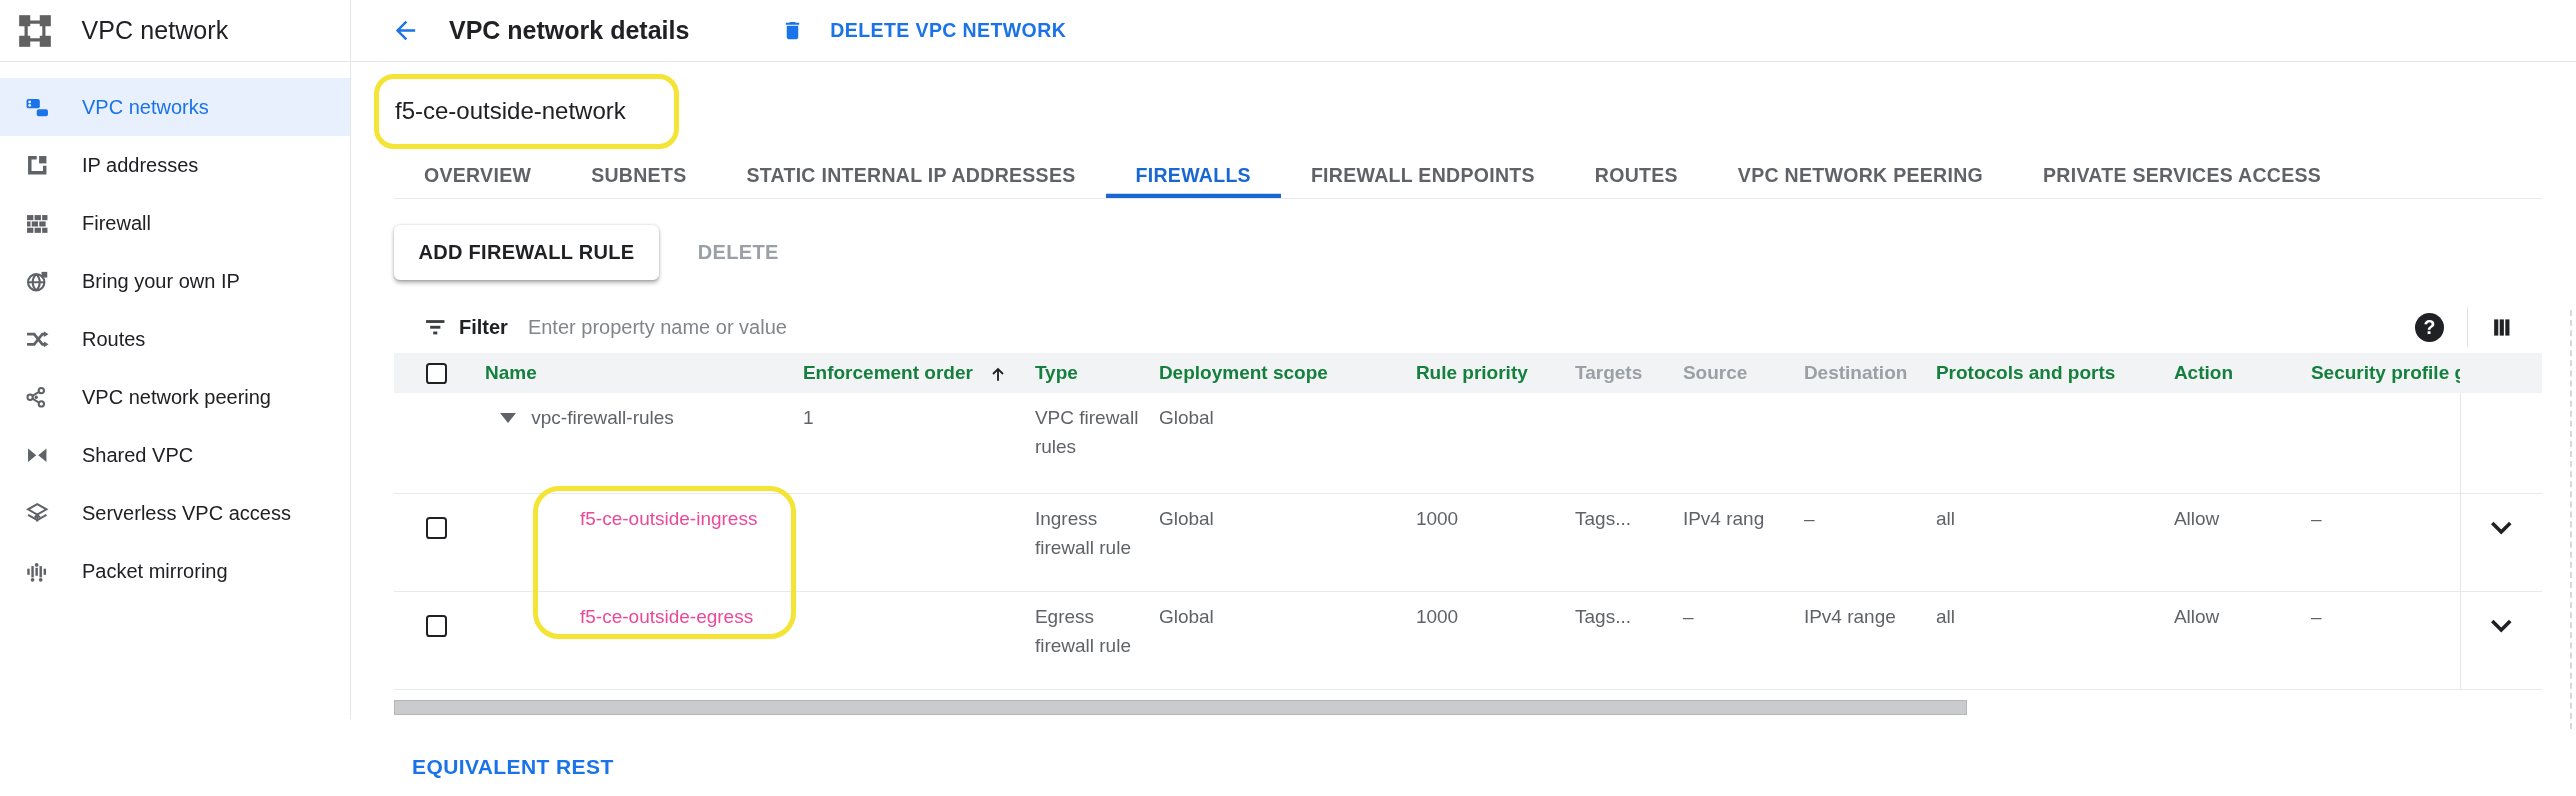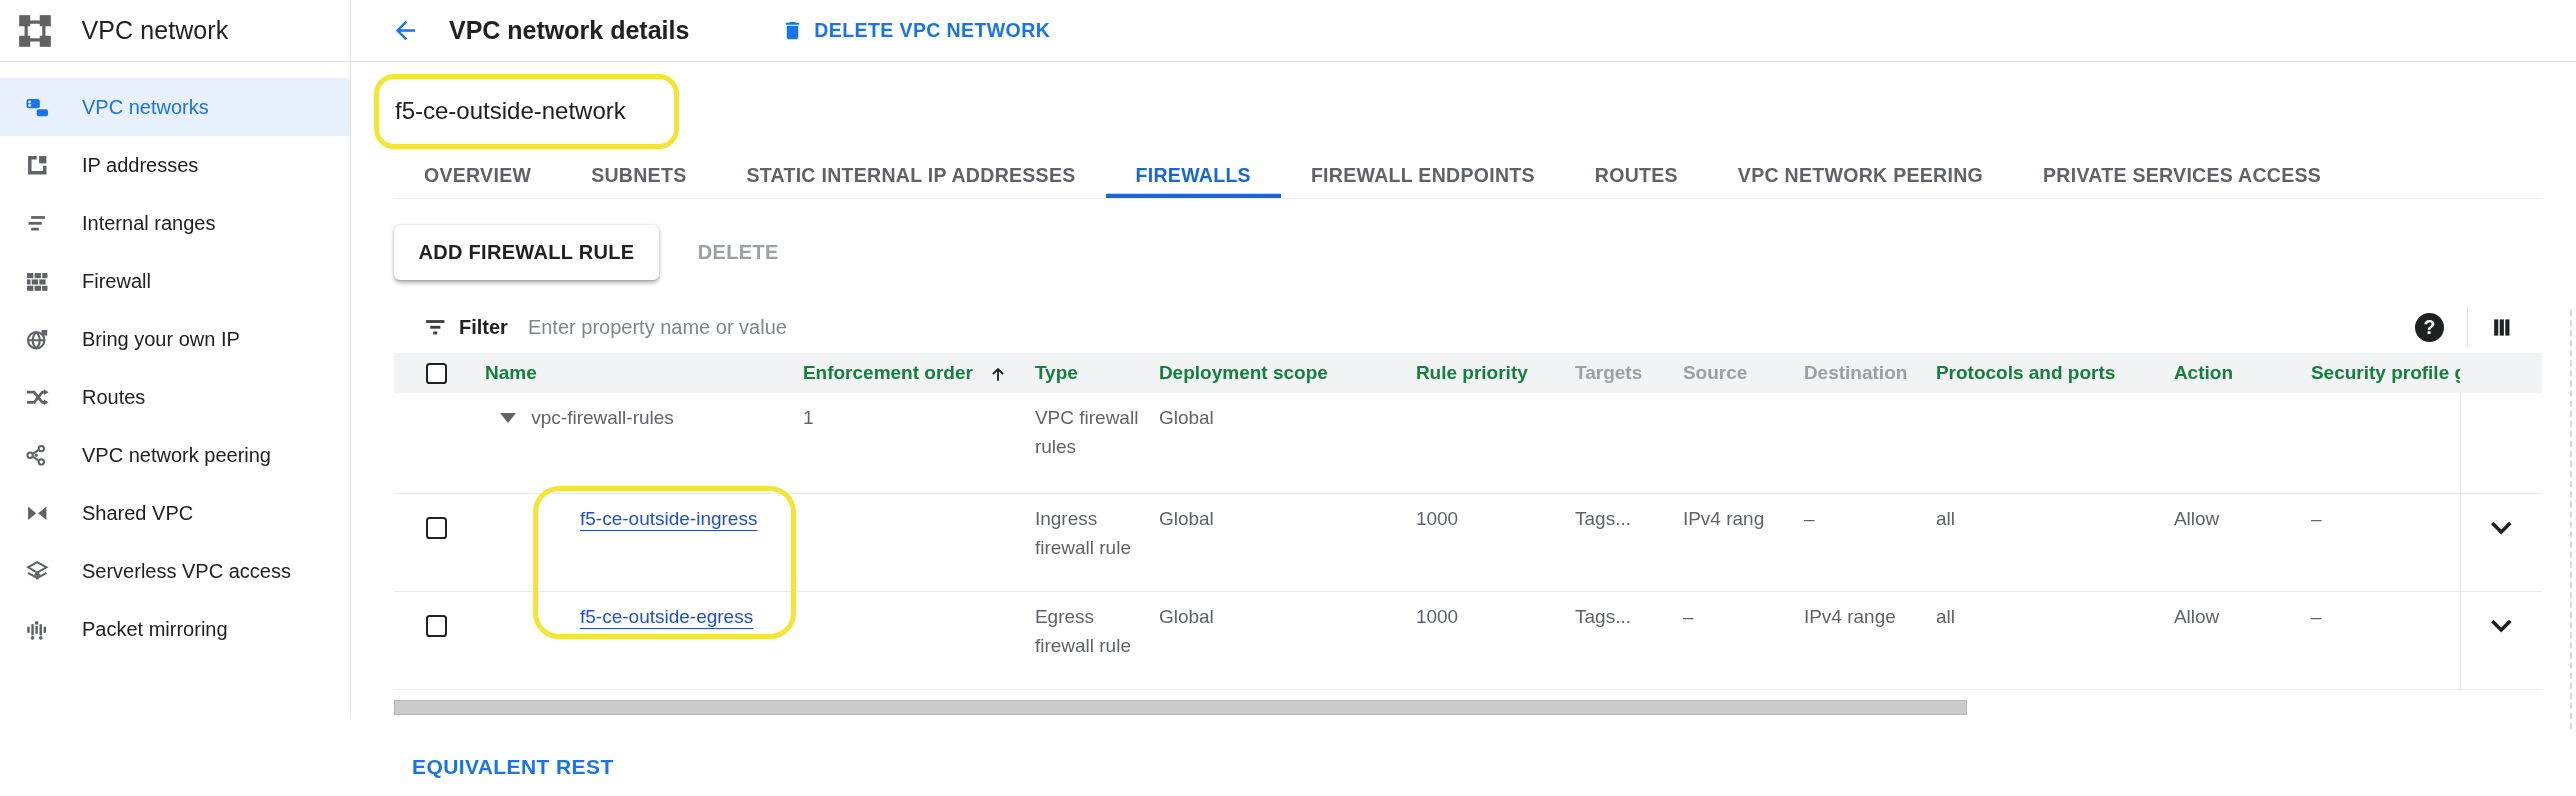--- a/index.html
+++ b/index.html
@@ -18,21 +18,21 @@
   .nav-icon { width: 24.5px; height: 24.5px; flex: 0 0 24.5px; margin-left: 24.5px; color: #5f6368; }
   .nav-item.active .nav-icon { color: #1a73e8; }
   .nav-label { margin-left: 33px; font-size: 20px; color: #202124; }
   .nav-item.active .nav-label { color: #1a73e8; }
 
   
   .main { flex: 1; position: relative; background: #fff; }
   .page-header { height: 62px; border-bottom: 1.4px solid #e3e5e8; display: flex; align-items: center; }
   .back-btn { margin-left: 40px; width: 29px; height: 29px; border: none; background: none; cursor: pointer; padding: 0; }
   .page-title { margin-left: 29px; font-size: 25px; color: #202124; }
-  .delete-network-btn { margin-left: 92px; display: flex; align-items: center; gap: 10px; border: none; background: none;
+  .delete-network-btn { margin-left: 92px; display: flex; align-items: center; gap: 26px; border: none; background: none;
     color: #1a73e8; font-size: 19.5px; font-weight: bold; letter-spacing: 0.4px; cursor: pointer;
     font-family: "Liberation Sans", sans-serif; }
 
   .content { padding-left: 43px; padding-right: 34px; }
 
   .net-name-row { margin-top: 11.5px; height: 75px; display: flex; align-items: center; }
   .net-name-box { height: 75px; margin-left: -20px; border: 5px solid #f4e436; border-radius: 20px;
     display: flex; align-items: center; padding: 0 48px 0 16px; background: #fff; }
   .network-name { font-size: 24px; color: #202124; }
 
@@ -80,21 +80,21 @@
   .c-chevron { border-left: 1.4px solid #e4e6e9; display: flex; justify-content: center; align-items: flex-start; }
   .sort-icon { width: 20px; height: 20px; vertical-align: middle; margin-left: 10px; color: #202124; }
   .checkbox { width: 21.6px; height: 21.6px; border: 2.9px solid #202124; border-radius: 3.6px; margin-left: 29px;
     background: #fff; cursor: pointer; }
   .thead .checkbox { margin-top: 0; }
   .trow.body .checkbox { margin-top: 13px; }
   .expander { display: inline-block; width: 0; height: 0; border-left: 8px solid transparent;
     border-right: 8px solid transparent; border-top: 10.8px solid #5f6368; margin: 0 10px 2.2px 15px;
     vertical-align: middle; cursor: pointer; }
   .group-name { color: #5f6368; }
-  .rule-link { color: #1d4ed8; text-decoration: underline; text-underline-offset: 5px;
+  .rule-link { color: #ec4899; text-underline-offset: 5px;
     text-decoration-thickness: 1.4px; margin-left: 95px; cursor: pointer; }
   .row-chevron { width: 24.5px; height: 16px; margin-top: 16px; color: #202124; cursor: pointer; }
 
   .hscrollbar { margin-top: 10px; width: 1573px; height: 14.4px; background: #c9cbcd; border: 0.7px solid #b4b6b8; cursor: pointer; }
 
   .equivalent-rest { display: inline-block; margin: 40px 0 0 18px; font-size: 21px; font-weight: bold;
     color: #1a73e8; letter-spacing: 0.4px; cursor: pointer; text-decoration: none; }
 
   
   .hl-box-rules { position: absolute; left: 139px; top: 185px; width: 263px; height: 153px;
@@ -136,30 +136,20 @@
         <span class="nav-label">VPC networks</span>
       </div>
       <div class="nav-item">
         <span class="nav-icon">
           <svg viewBox="0 0 24 24" width="24.5" height="24.5" fill="currentColor">
             <path d="M3 3 H11.5 V6.4 H6.4 V17.6 H17.6 V12.5 H21 V21 H3 Z"></path>
             <rect x="13.8" y="3" width="7.2" height="7.2"></rect>
           </svg>
         </span>
         <span class="nav-label">IP addresses</span>
-      </div>
-      <div class="nav-item">
-        <span class="nav-icon">
-          <svg viewBox="0 0 24 24" width="24.5" height="24.5" fill="currentColor">
-            <rect x="6" y="5" width="13.5" height="2.7"></rect>
-            <rect x="3.5" y="10.7" width="13" height="2.7"></rect>
-            <rect x="6" y="16.4" width="7.5" height="2.7"></rect>
-          </svg>
-        </span>
-        <span class="nav-label">Internal ranges</span>
       </div>
       <div class="nav-item">
         <span class="nav-icon">
           <svg viewBox="0 0 24 24" width="24.5" height="24.5" fill="currentColor">
             <rect x="2" y="4" width="6.2" height="5"></rect>
               <rect x="9.4" y="4" width="6.2" height="5"></rect>
               <rect x="16.8" y="4" width="5.2" height="5"></rect>
             <rect x="2" y="10.2" width="3.4" height="5"></rect>
               <rect x="6.6" y="10.2" width="6.2" height="5"></rect>
               <rect x="14" y="10.2" width="6.2" height="5"></rect>

